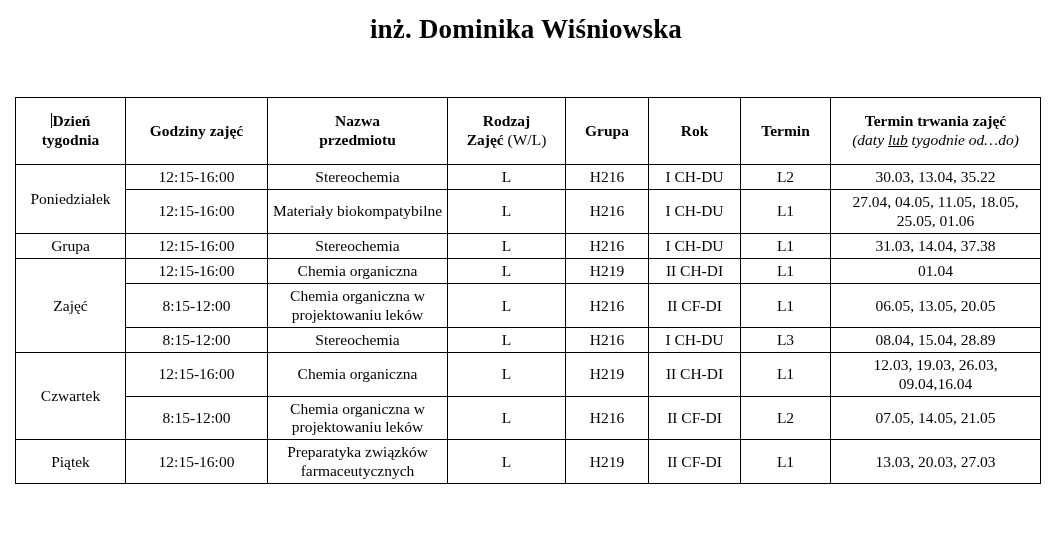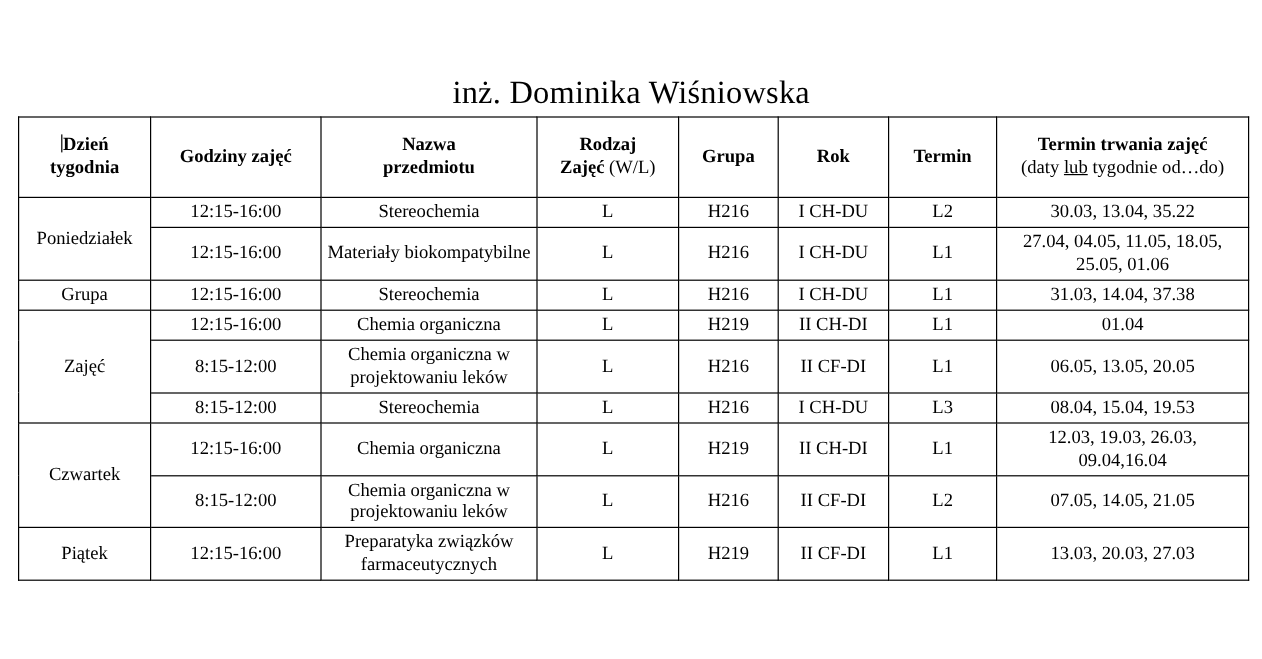--- a/index.html
+++ b/index.html
@@ -19,23 +19,22 @@
     width: 1052px;
     height: 549px;
   }
   .doc-title {
     position: absolute;
     top: 14px;
     left: 0;
     width: 1052px;
     text-align: center;
     font-size: 27px;
-    font-weight: normal;
+    font-weight: bold;
     letter-spacing: 0.2px;
-    margin-top: 48px;
   }
   .schedule-wrap {
     position: absolute;
     top: 97px;
     left: 15px;
     width: 1025px;
   }
   table.schedule {
     border-collapse: collapse;
     table-layout: fixed;
@@ -65,20 +64,21 @@
   .c-term   { width: 210px; }
   .day-cell {
     font-weight: bold;
   }
   .hdr-sub {
     font-weight: normal;
   }
   .hdr-note {
     font-weight: normal;
     display: block;
+    font-style: italic;
   }
   .und {
     text-decoration: underline;
   }
   .caret {
     display: inline-block;
     width: 1px;
     height: 15px;
     background: #000;
     vertical-align: -2px;
@@ -179,21 +179,21 @@
             <td>L1</td>
             <td>06.05, 13.05, 20.05</td>
           </tr>
           <tr>
             <td>8:15-12:00</td>
             <td>Stereochemia</td>
             <td>L</td>
             <td>H216</td>
             <td>I CH-DU</td>
             <td>L3</td>
-            <td>08.04, 15.04, 19.53</td>
+            <td>08.04, 15.04, 28.89</td>
           </tr>
           <tr>
             <td class="day-cell" rowspan="2">Czwartek</td>
             <td>12:15-16:00</td>
             <td>Chemia organiczna</td>
             <td>L</td>
             <td>H219</td>
             <td>II CH-DI</td>
             <td>L1</td>
             <td>12.03, 19.03, 26.03, 09.04,16.04</td>

